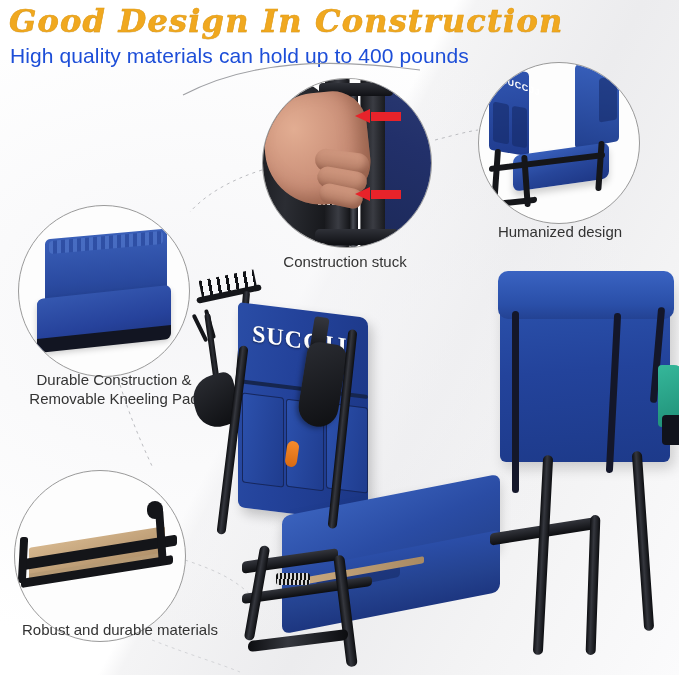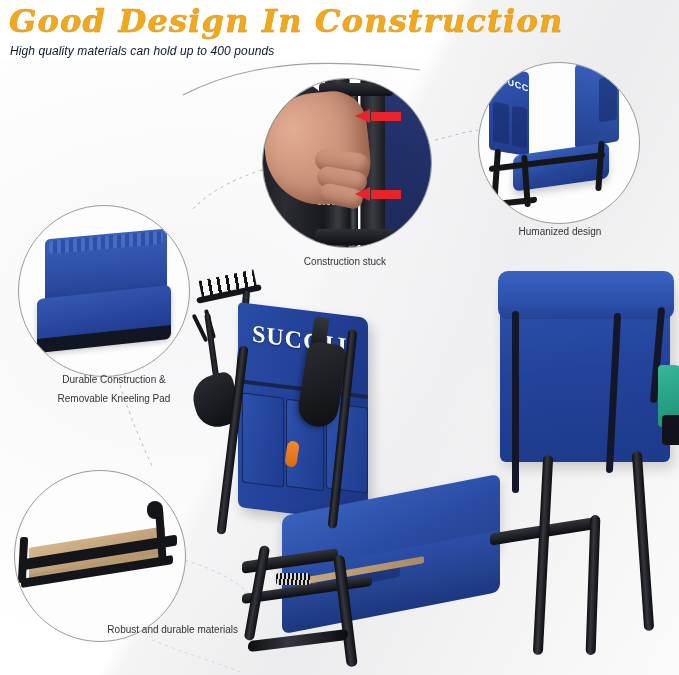--- a/index.html
+++ b/index.html
@@ -27,34 +27,34 @@
     font-family:"DejaVu Serif",serif;
     font-style:italic;font-weight:700;
     font-size:32px;letter-spacing:1.2px;
     color:#f0a81f;
     white-space:nowrap;
     -webkit-text-stroke:0.6px #e09a14;
     text-shadow:0 1px 0 rgba(0,0,0,.06);
   }
   .subtitle{
     position:absolute;left:10px;top:44px;
-    font-size:12px;color:#0f172a;letter-spacing:.1px;white-space:nowrap;font-style:italic;
+    font-size:21px;color:#1d4ed8;letter-spacing:.1px;white-space:nowrap;
   }
 
   
   .dots{position:absolute;left:0;top:0;width:679px;height:675px;pointer-events:none;}
   .circ{
     position:absolute;border-radius:50%;
     border:1px solid #9a9a9a;
     background:#fdfdfd;
     overflow:hidden;
   }
   .cap{
     position:absolute;text-align:center;color:#333;
-    font-size:10px;line-height:19px;white-space:pre-line;
+    font-size:15px;line-height:19px;white-space:pre-line;
   }
 
   
   #c-stuck{left:262px;top:78px;width:168px;height:168px;}
   .stuck-black-left{
     position:absolute;left:-6px;top:4px;width:74px;height:172px;
     background:linear-gradient(100deg,#15161a 0%,#2b2d33 45%,#101114 100%);
     border-radius:12px 28px 40px 10px;transform:rotate(-4deg);
   }
   .stuck-blue-right{
@@ -172,21 +172,21 @@
     transform:skewY(-9deg);border-radius:2px;
   }
   .rb-board-edge{
     position:absolute;left:14px;top:92px;width:136px;height:9px;
     background:#b79a74;transform:skewY(-9deg);
   }
   .rb-rail{position:absolute;background:#141519;border-radius:3px;}
   .rb-r1{left:6px;top:76px;width:156px;height:11px;transform:skewY(-9deg);}
   .rb-r2{left:6px;top:96px;width:152px;height:9px;transform:skewY(-9deg);}
   .rb-post{position:absolute;background:#141519;border-radius:3px;}
-  #cap-robust{left:2px;top:620px;width:236px;text-align:right;}
+  #cap-robust{left:2px;top:620px;width:236px;text-align:center;}
 
   
   .main{position:absolute;left:190px;top:255px;width:489px;height:420px;}
 
   
   .pouch{
     position:absolute;left:48px;top:55px;width:130px;height:205px;
     background:linear-gradient(100deg,#2a4da6 0%,#23429a 40%,#1b3684 100%);
     border-radius:5px 8px 10px 6px;
     transform:skewY(7deg);

